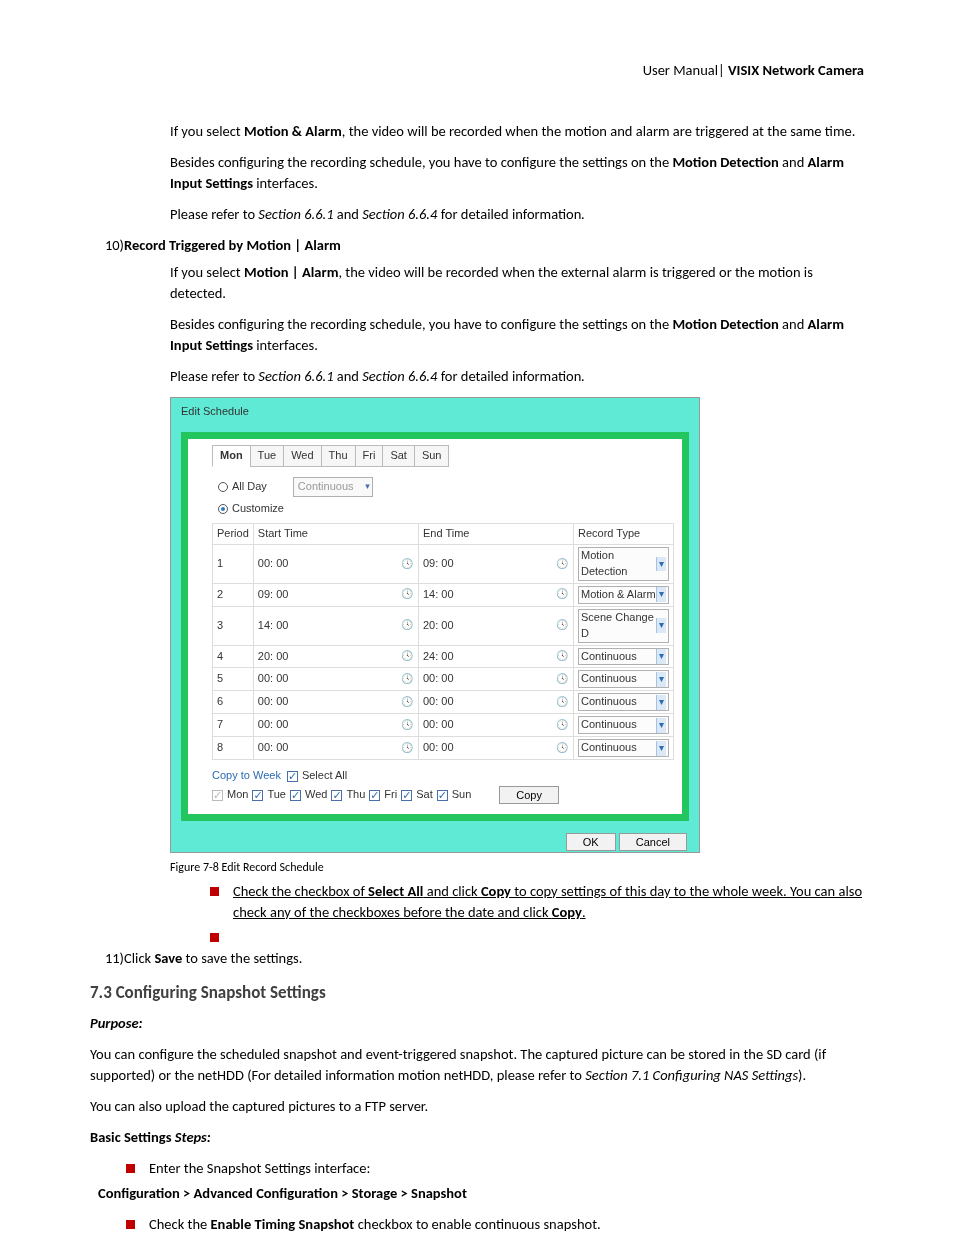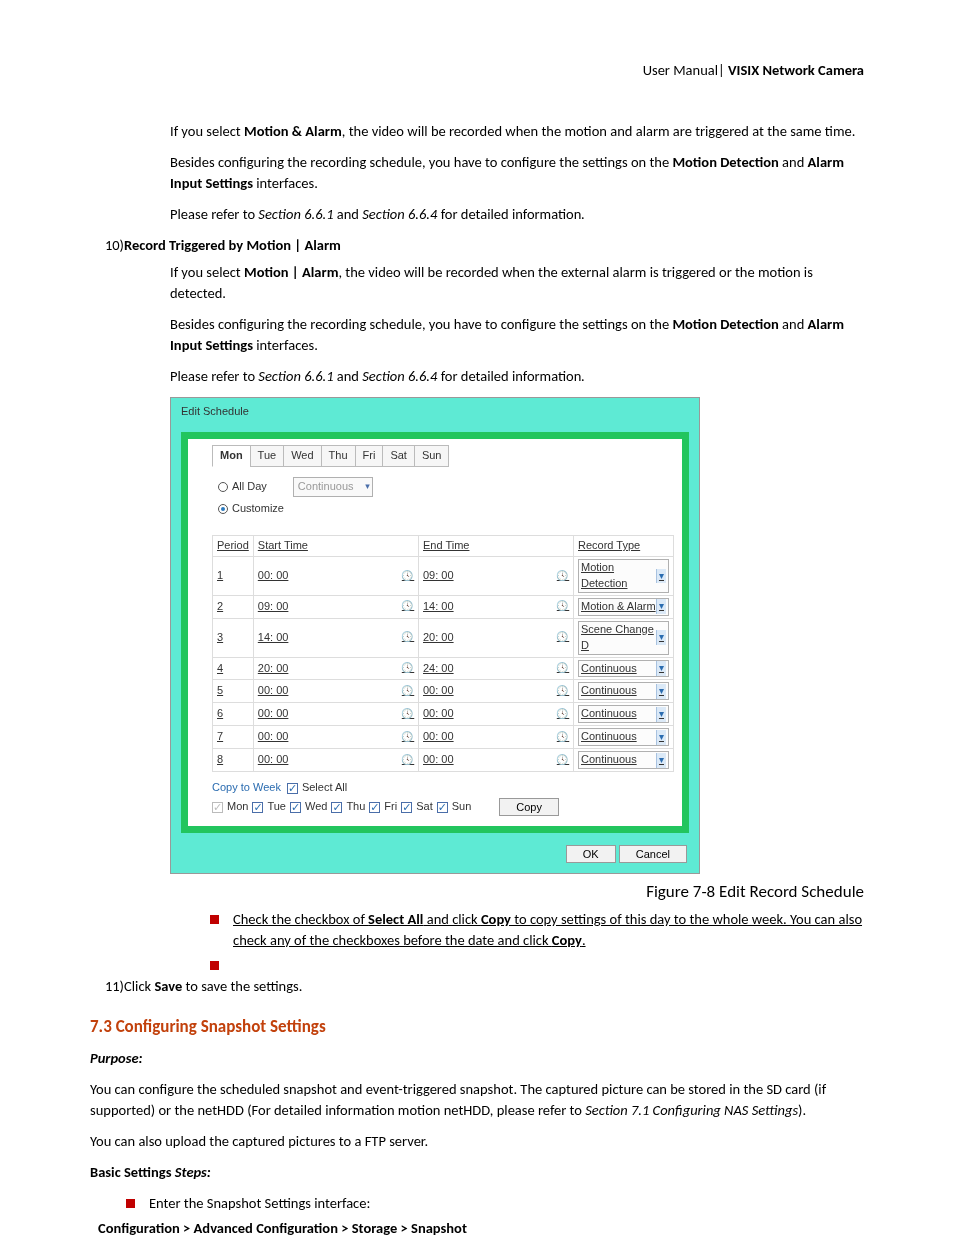--- a/index.html
+++ b/index.html
@@ -57,21 +57,21 @@
     border: 1px solid #b0b0b0;
     background: #f9f9f9;
     color: #999;
     font-size: 11px;
     padding: 1px 14px 1px 4px;
     position: relative;
     display: inline-block;
     min-width: 80px;
   }
   .dd .chev { position: absolute; right: 2px; top: 2px; font-size: 9px; color: #4a6ea9; }
-  .schedule-table { width: 100%; border-collapse: collapse; margin-top: 16px; text-decoration: underline; }
+  .schedule-table { width: 100%; border-collapse: collapse; margin-top: 4px; }
   .schedule-table th, .schedule-table td {
     border: 1px solid #ddd;
     font-size: 11px;
     font-weight: normal;
     text-align: left;
     padding: 2px 4px;
     color: #333;
   }
   .timecell { display: flex; align-items: center; justify-content: space-between; }
   .clock { width: 12px; height: 12px; display: inline-flex; align-items: center; justify-content: center; color: #8a8a8a; font-size: 10px; }
@@ -84,27 +84,27 @@
   .copyrow { margin-top: 8px; font-size: 11px; display:flex; align-items:center; gap:4px; flex-wrap:wrap;}
   .copyrow .lbl { color: #2b6cb0; margin-right: 2px; }
   .cb { display:inline-block; width:11px; height:11px; border:1px solid #4a6ea9; position:relative; }
   .cb.checked::after { content:"✓"; position:absolute; left:0; top:-3px; font-size:11px; color:#2b6cb0; }
   .cb.disabled { border-color:#bbb; }
   .cb.disabled.checked::after { color:#bbb; }
   .btn {
     border: 1px solid #999; background: #f2f2f2; padding: 2px 16px; font-size: 11px;
     font-family: inherit;
   }
-  .dialog-buttons { text-align: right; padding: 4px 12px 10px 12px; }
-  .caption { text-align: right; font-size: 17px; margin: 4px 0 4px 80px; }
+  .dialog-buttons { text-align: right; padding: 4px 12px 1px 12px; }
+  .caption { text-align: left; font-size: 12px; margin: 4px 0 4px 80px; }
   .bullet-list { margin-left: 120px; text-decoration: underline; }
   .bullet-item { display: flex; margin-bottom: 4px; }
   .red-square { width: 9px; height: 9px; background: #c00000; flex-shrink: 0; margin: 6px 14px 0 0; }
   .bullet-list2 { margin-left: 36px; }
-  .section-head { color: #c2410c; font-weight: bold; font-size: 17px; margin: 18px 0 8px 0; }
+  .section-head { color: #404040; font-weight: bold; font-size: 17px; margin: 12px 0 8px 0; }
 </style>
 </head>
 <body>
 
 <div class="header-line">
   <span>User Manual</span><span>| </span><span class="bold">VISIX Network Camera</span>
 </div>
 
 <div class="content-indent">
   <p><span>If you select </span><span class="bold">Motion &amp; Alarm</span><span>, the video will be recorded when the motion and alarm are triggered at the same time.</span></p>

